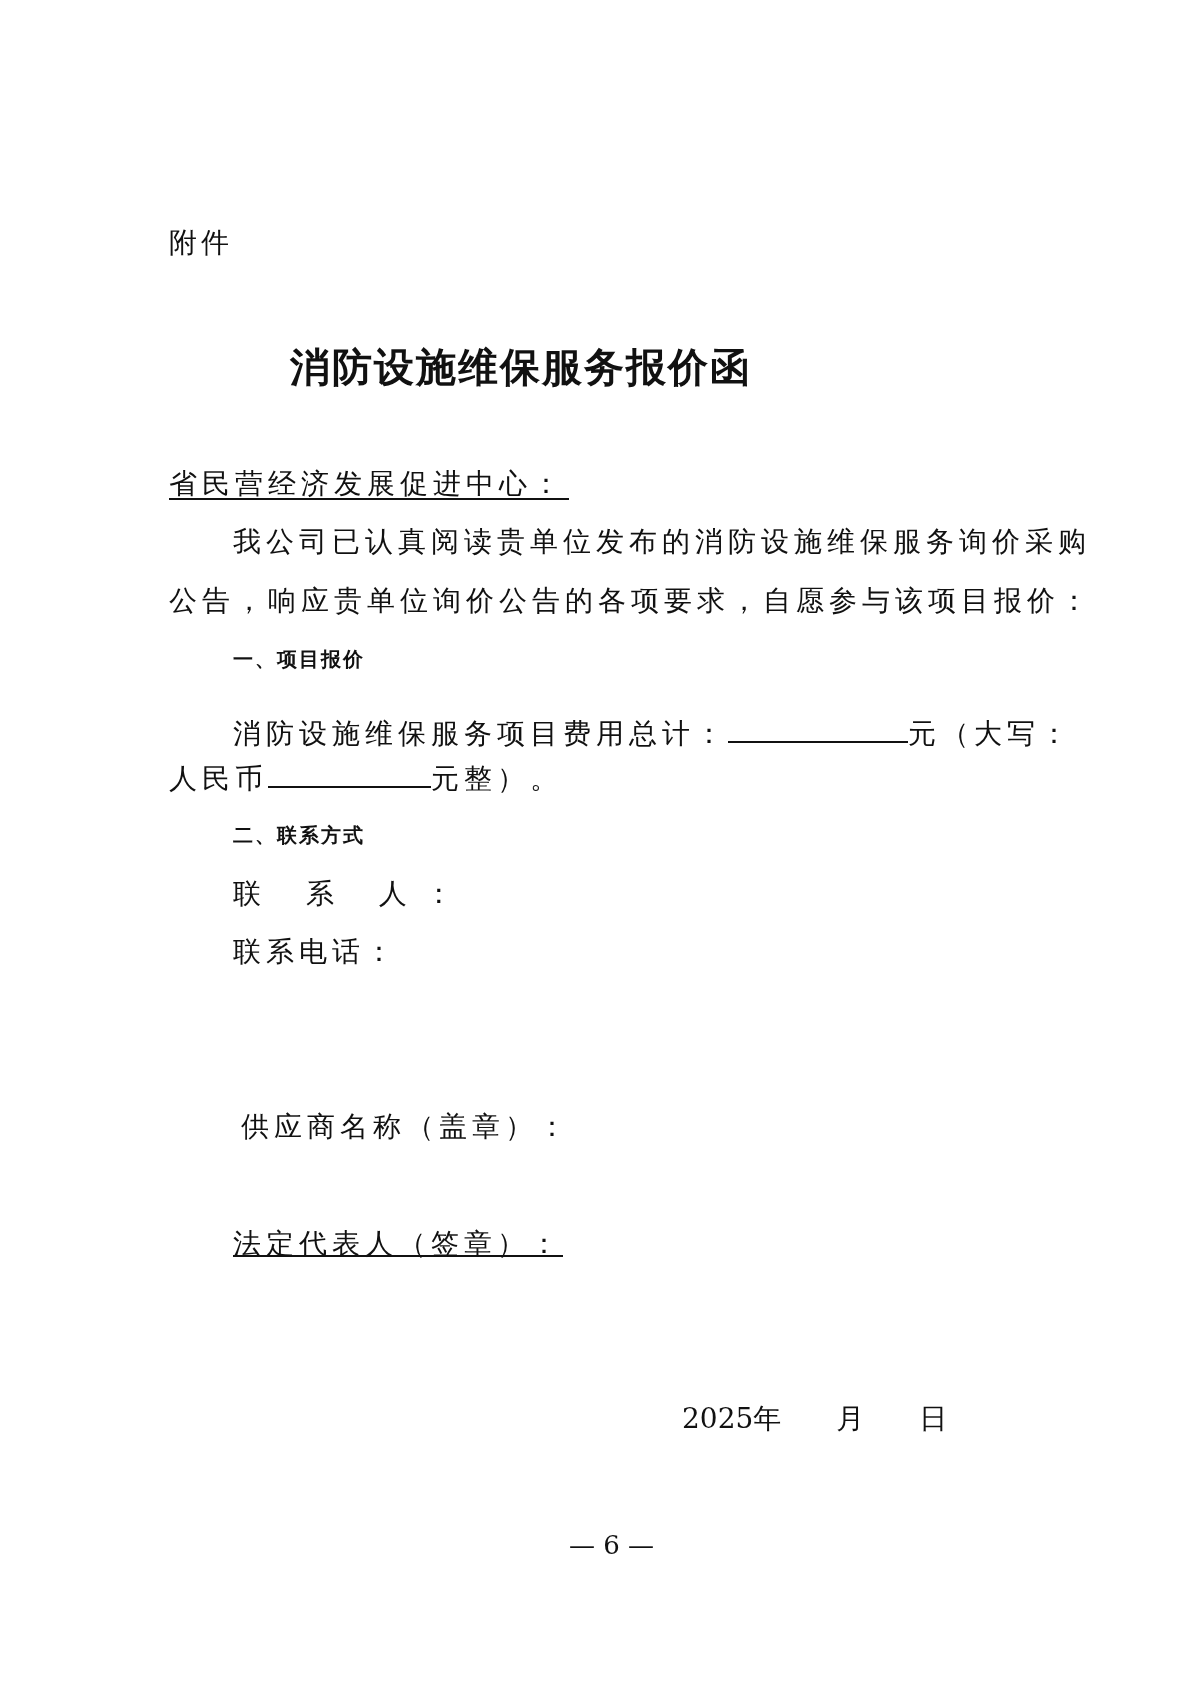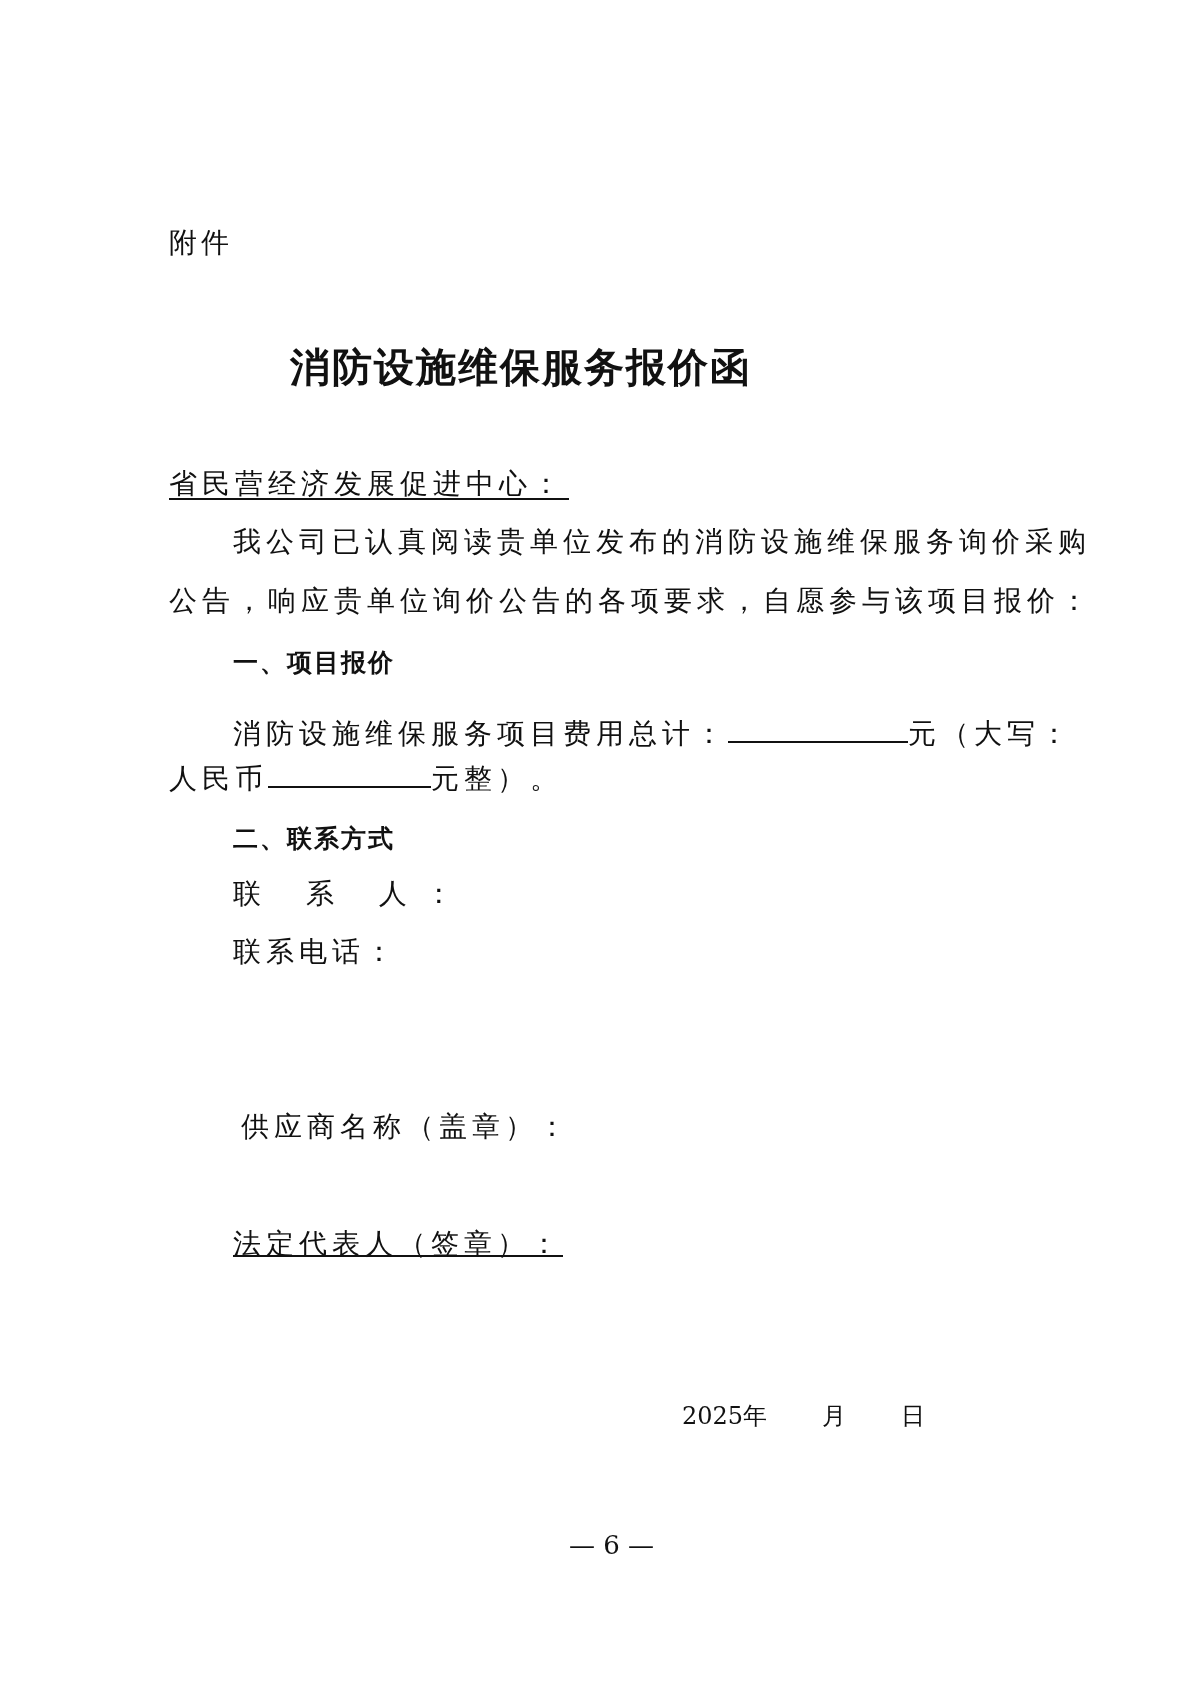--- a/index.html
+++ b/index.html
@@ -18,31 +18,31 @@
   }
   .recipient {
     left: 157px; top: 470px;
     border-bottom: 2px solid #111;
     padding-right: 4px;
   }
   .para1 { left: 221px; top: 528px; }
   .para2 { left: 157px; top: 587px; }
   .h-sec {
     font-family: "DejaVu Sans", "Liberation Sans", sans-serif;
-    font-weight: bold; font-size: 25px; letter-spacing: 2px; text-align: right;
+    font-weight: bold; font-size: 20px; letter-spacing: 2px; text-align: right;
   }
   .sec1 { left: 221px; top: 646px; }
   .line-total { left: 221px; top: 719px; }
   .line-rmb { left: 157px; top: 764px; }
   .sec2 { left: 221px; top: 822px; }
   .contact { left: 221px; top: 880px; }
   .phone { left: 221px; top: 938px; }
   .supplier { left: 229px; top: 1113px; }
   .legal { left: 221px; top: 1230px; text-decoration: underline; }
-  .date { left: 670px; top: 1400px; font-size: 24px; }
+  .date { left: 670px; top: 1400px; font-size: 28px; }
   .date .gap { display: inline-block; width: 55px; }
   .page-no { left: 0; width: 1199px; top: 1530px; text-align: center; font-size: 26px; }
   .blank {
     display: inline-block; border-bottom: 2px solid #111;
     vertical-align: baseline; height: 22px;
   }
   .blank.long { width: 180px; }
   .blank.mid { width: 163px; }
   .spaced { letter-spacing: 18px; }
 </style>

